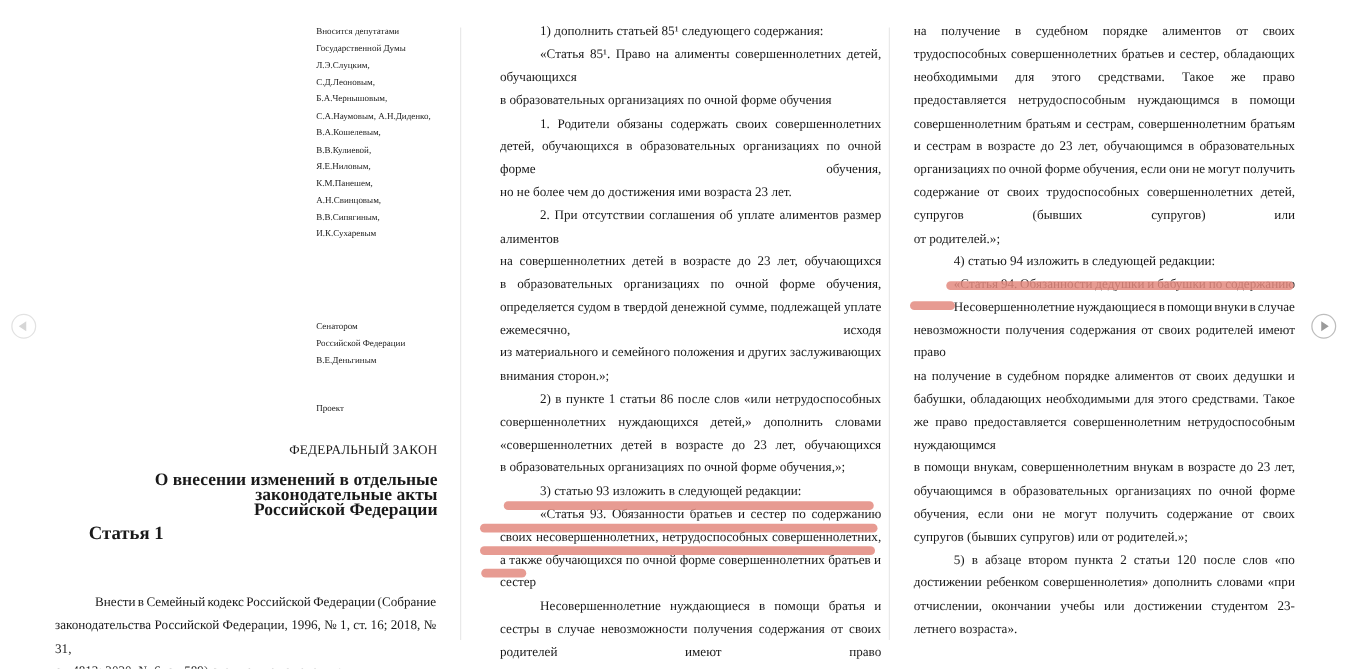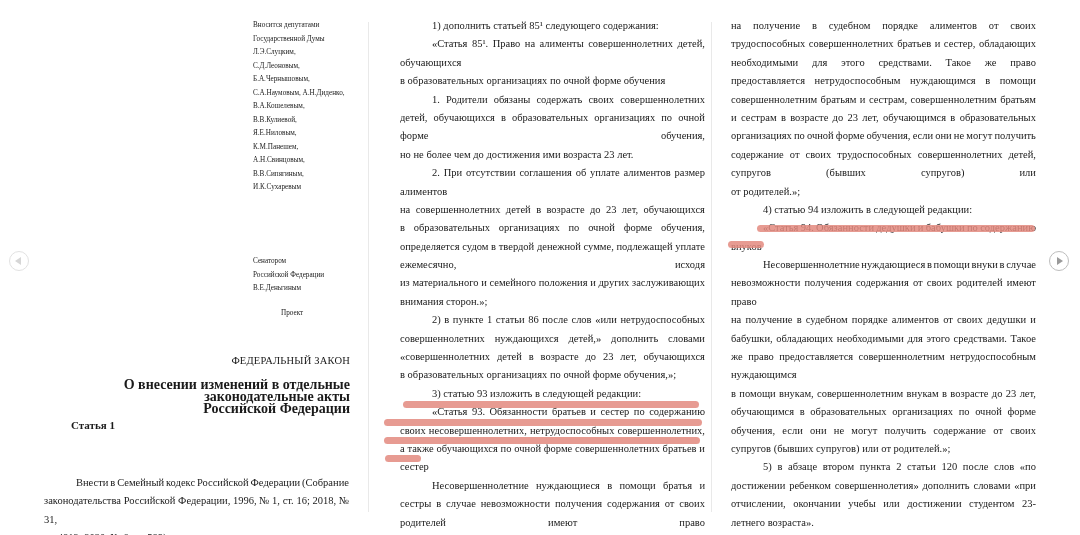--- a/index.html
+++ b/index.html
@@ -21,25 +21,25 @@
 
   .page { position:absolute; top:0; }
   #page1 { left:0; width:368px; }
   #page2 { left:369px; width:342px; }
   #page3 { left:712px; width:330px; }
 
   
   .sponsors { position:absolute; left:253px; top:19px; font-size:7.2px; line-height:13.5px; color:#222; }
   .sponsors div { white-space:nowrap; }
   .senator { position:absolute; left:253px; top:255px; font-size:7.2px; line-height:13.5px; color:#222; }
-  .draft { position:absolute; left:253px; top:309px; font-size:7.2px; color:#222;margin-left:28px; }
+  .draft { position:absolute; left:253px; top:323px; font-size:7.2px; color:#222; }
 
   .law-title { position:absolute; left:45px; width:305px; top:355px; text-align:right; font-weight:normal; font-size:10.5px; letter-spacing:0.2px; }
   .law-subtitle { position:absolute; left:45px; width:305px; top:379px; text-align:right; font-weight:bold; font-size:14px; line-height:12px; }
-  .article-heading { position:absolute; left:71px; top:419px; font-weight:bold; font-size:11px; }
+  .article-heading { position:absolute; left:71px; top:419px; font-weight:bold; font-size:15px; }
 
   .para { position:absolute; font-size:10.5px; line-height:18.4px; text-align:justify; }
   .line { white-space:nowrap; height:18.4px; position:relative; }
   .line.j { display:flex; justify-content:space-between; }
   .line.ind { padding-left:32px; }
 
   .hl { position:absolute; height:7px; border-radius:4px; background:#e3897f; opacity:0.85; }
 </style>
 </head>
 <body>
@@ -378,21 +378,20 @@
     <div class="line j ind">
         <span>«Статья</span>
         <span>94.</span>
         <span>Обязанности</span>
         <span>дедушки</span>
         <span>и</span>
         <span>бабушки</span>
         <span>по</span>
         <span>содержанию</span>
       </div>
-    <div class="line">внуков</div>
     <div class="line j ind">
         <span>Несовершеннолетние</span>
         <span>нуждающиеся</span>
         <span>в</span>
         <span>помощи</span>
         <span>внуки</span>
         <span>в</span>
         <span>случае</span>
       </div>
     <div class="line j">

